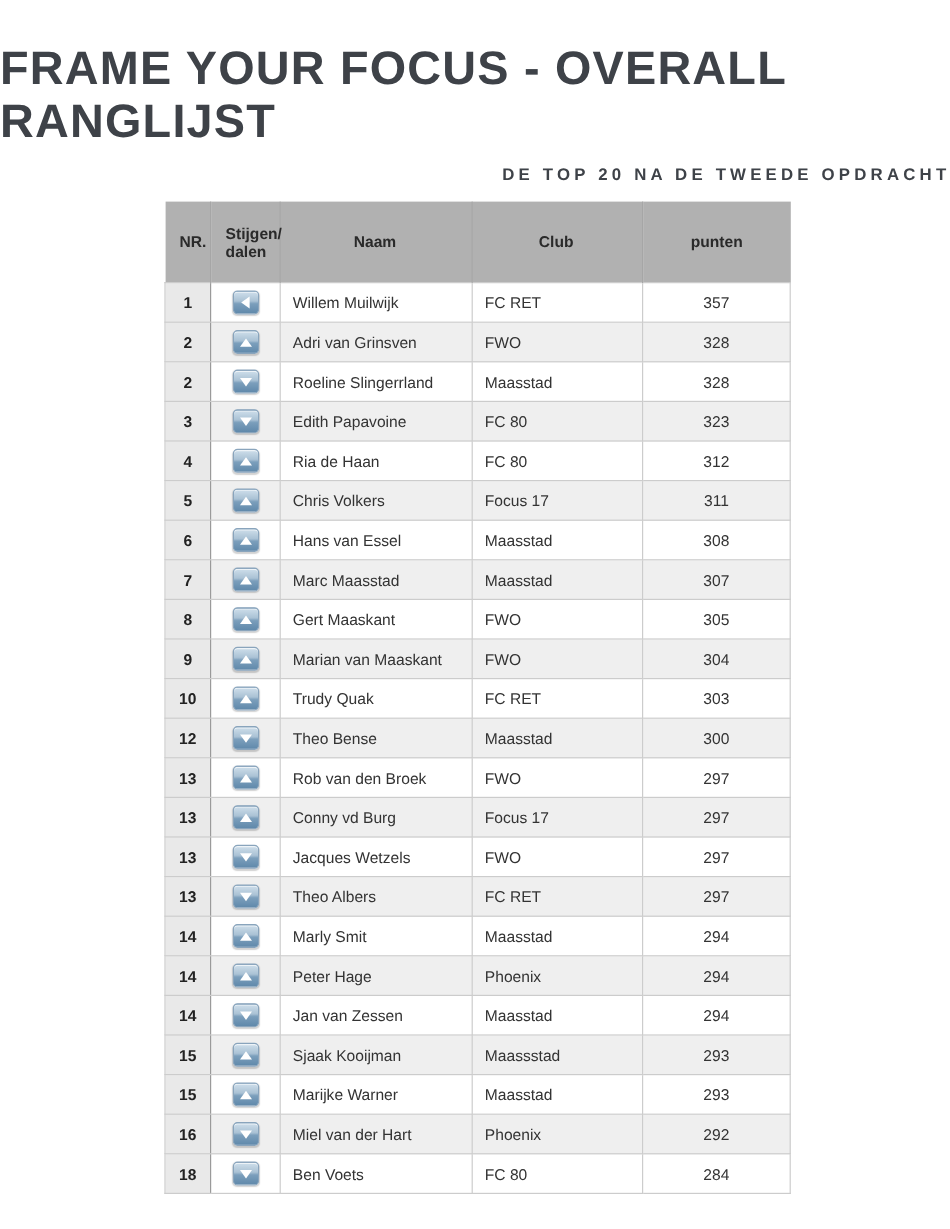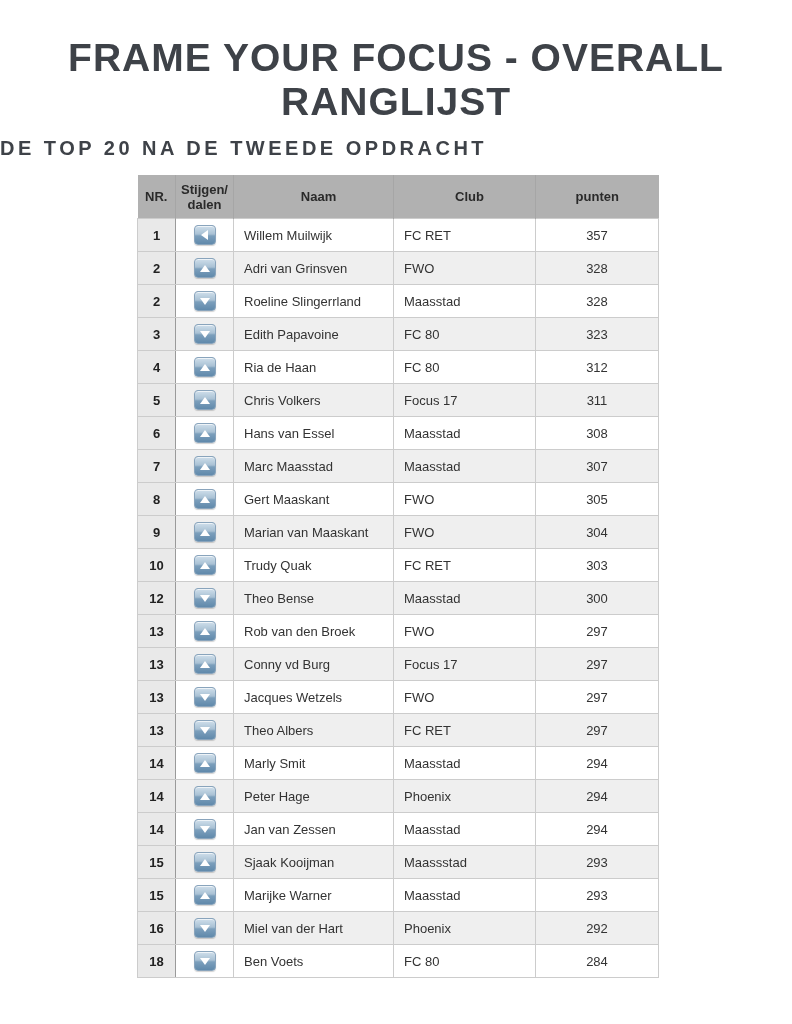--- a/index.html
+++ b/index.html
@@ -3,39 +3,39 @@
 <meta charset="utf-8">
 <style>
   html,body{margin:0;padding:0;}
   body{
     width:792px;height:1024px;background:#ffffff;
     font-family:"Liberation Sans", sans-serif;
     -webkit-font-smoothing:antialiased;
   }
   .page{width:792px;height:1024px;overflow:hidden;}
   h1.title{
-    margin:36px 0 0 0;text-align:center;
+    margin:36px 0 0 0;text-align:left;
     font-size:39px;font-weight:700;letter-spacing:1px;
     color:#3e4248;
   }
   h2.subtitle{
-    margin:13px 0 0 0;text-align:left;
-    font-size:20px;font-weight:700;letter-spacing:3.5px;
+    margin:13px 0 0 0;text-align:right;
+    font-size:14px;font-weight:700;letter-spacing:3.5px;
     color:#3e4248;
   }
   table.ranking{
     border-collapse:collapse;table-layout:fixed;
     margin:15px 0 0 137px;width:521px;
     font-size:13px;color:#333;
   }
   col.c-nr{width:38px;} col.c-trend{width:58px;} col.c-name{width:160px;}
   col.c-club{width:142px;} col.c-pts{width:123px;}
   thead th{
     background:#b1b1b1;color:#2a2a2a;font-weight:700;
-    height:43px;padding:0;vertical-align:middle;
+    height:43px;padding:12px;vertical-align:middle;
     border-left:1px solid #a6a6a6;font-size:13px;line-height:15px;
   }
   thead th:first-child{border-left:none;}
   th.h-nr, th.h-trend, th.h-pts{text-align:center;}
   th.h-name, th.h-club{text-align:center;padding-left:10px;}
   tbody td{
     height:32px;padding:0;vertical-align:middle;
     border:1px solid #cccccc;background:#ffffff;
   }
   tbody tr:nth-child(even) td{background:#efefef;}

